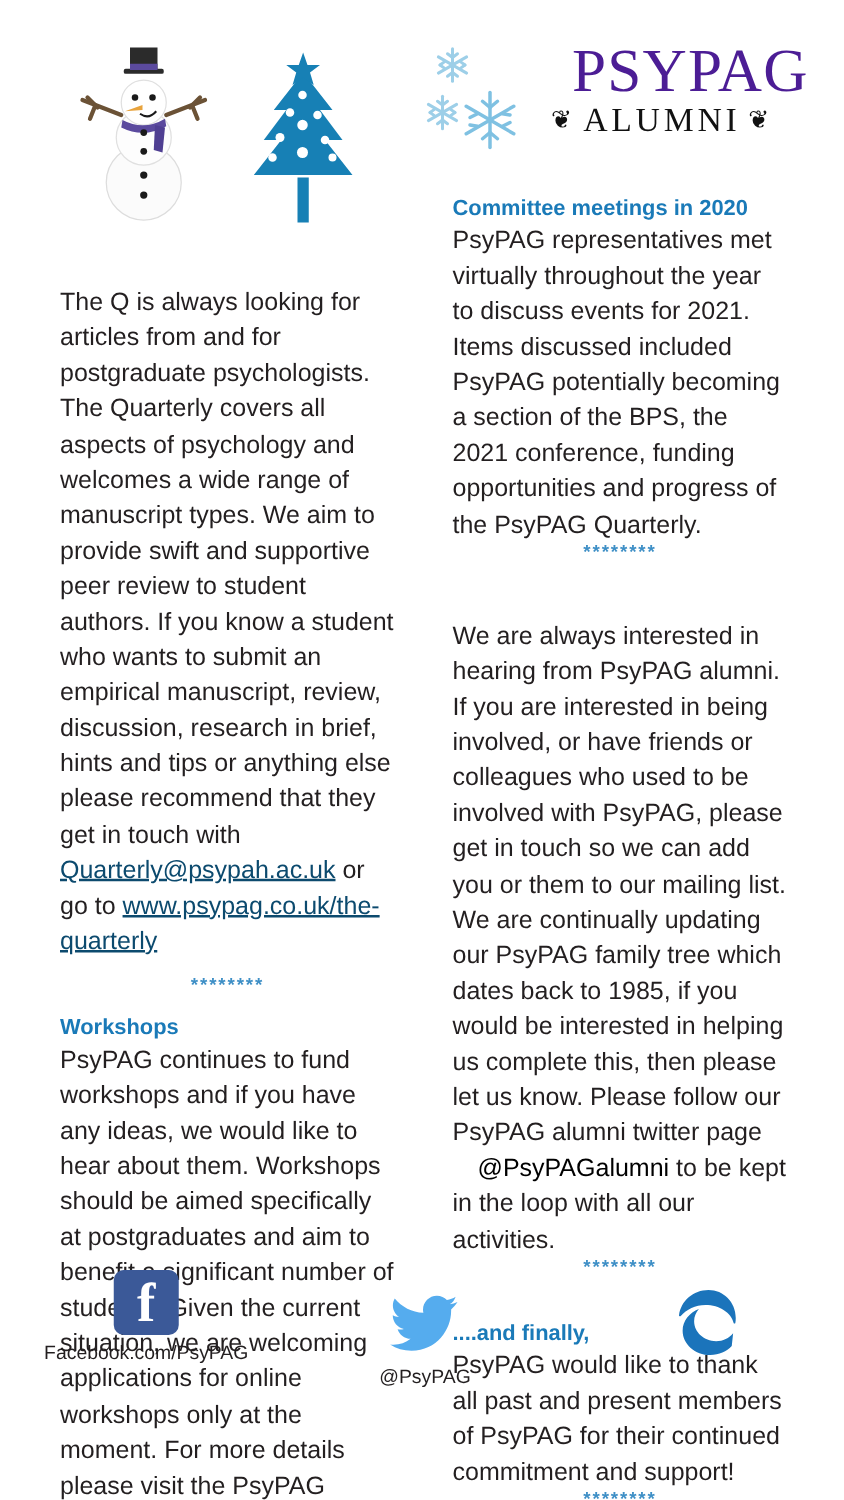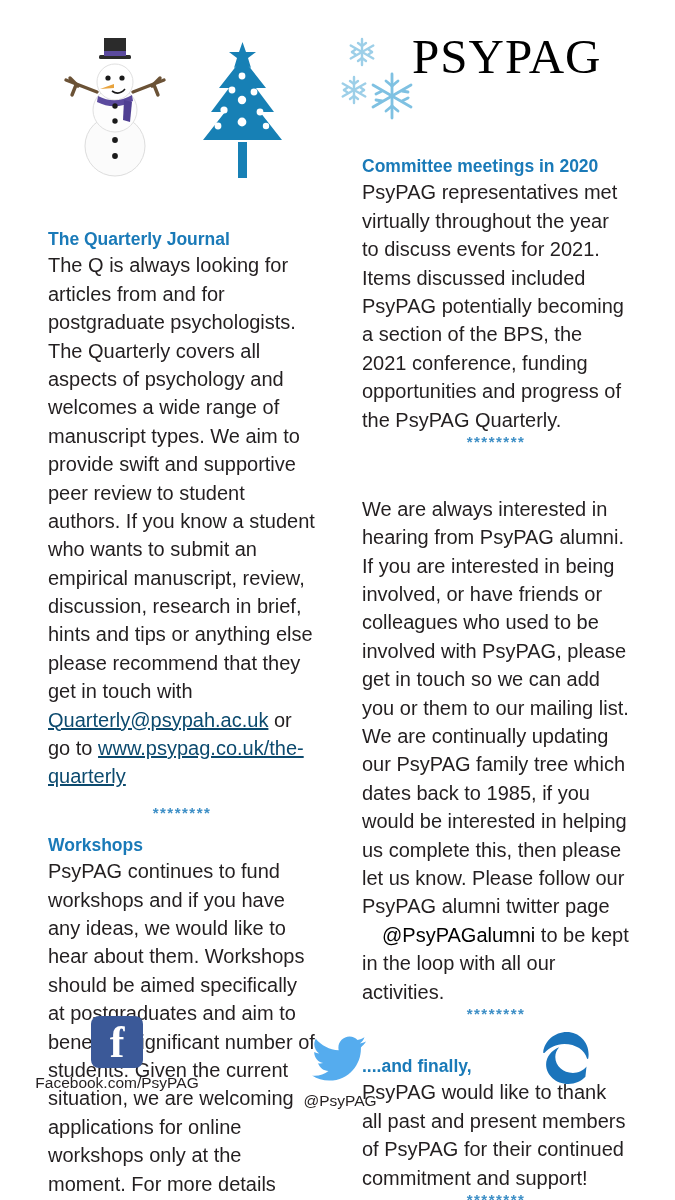--- a/index.html
+++ b/index.html
@@ -40,23 +40,23 @@
   }
   #brand-logo {
     position: absolute;
     left: 412px; top: 32px;
     width: 235px; height: 86px;
   }
   .logo-word {
     font-family: "Liberation Serif", serif;
     font-size: 49px;
     letter-spacing: 1px;
-    color: #000000;
+    color: #4c1d95;
     line-height: 1;
-    text-align: left;
+    text-align: right;
     white-space: nowrap;
   }
   .logo-sub {
     font-family: "Liberation Serif", serif;
     font-size: 27px;
     letter-spacing: 3px;
     color: #111111;
     line-height: 1;
     text-align: center;
     margin-top: 2px;
@@ -251,26 +251,28 @@
         <line x1="-16" y1="-2" x2="-10" y2="-5"></line>
           <line x1="-16" y1="4" x2="-10" y2="5"></line>
         <line x1="16" y1="-4" x2="10" y2="-5"></line>
           <line x1="16" y1="2" x2="10" y2="5"></line>
       </g>
     </g>
   </svg>
 
   <div id="brand-logo">
     <div class="logo-word">PSYPAG</div>
+    <div class="logo-sub">
+      <span class="swash">❦</span><span>ALUMNI</span><span class="swash">❦</span>
+    </div>
   </div>
 </div>
 
 <div id="left-column" class="column">
 
-  <h2 class="section-heading">The Quarterly Journal</h2>
   <p class="section-body"><span>The Q is always looking for articles from and for postgraduate psychologists. The Quarterly covers all aspects of psychology and welcomes a wide range of manuscript types. We aim to provide swift and supportive peer review to student authors. If you know a student who wants to submit an empirical manuscript, review, discussion, research in brief, hints and tips or anything else please recommend that they get in touch with </span><span class="inline-link">Quarterly@psypah.ac.uk</span><span> or go to </span><span class="inline-link">www.psypag.co.uk/the-quarterly</span></p>
 
   <div class="sec-gap-sm"></div>
   <div class="divider">********</div>
   <div class="sec-gap-sm"></div>
 
   <h2 class="section-heading">Workshops</h2>
   <p class="section-body">PsyPAG continues to fund workshops and if you have any ideas, we would like to hear about them. Workshops should be aimed specifically at postgraduates and aim to benefit a significant number of students. Given the current situation, we are welcoming applications for online workshops only at the moment. For more details please visit the PsyPAG website: http://www.psypag.co.uk/workshops/</p>
 
   <div class="divider">********</div>

